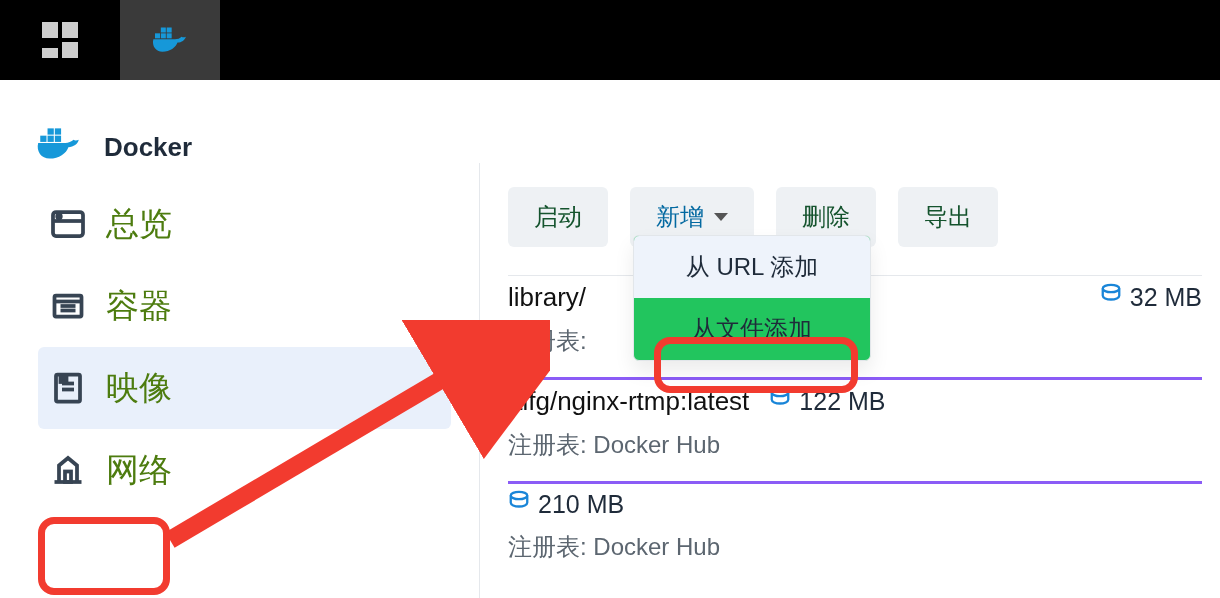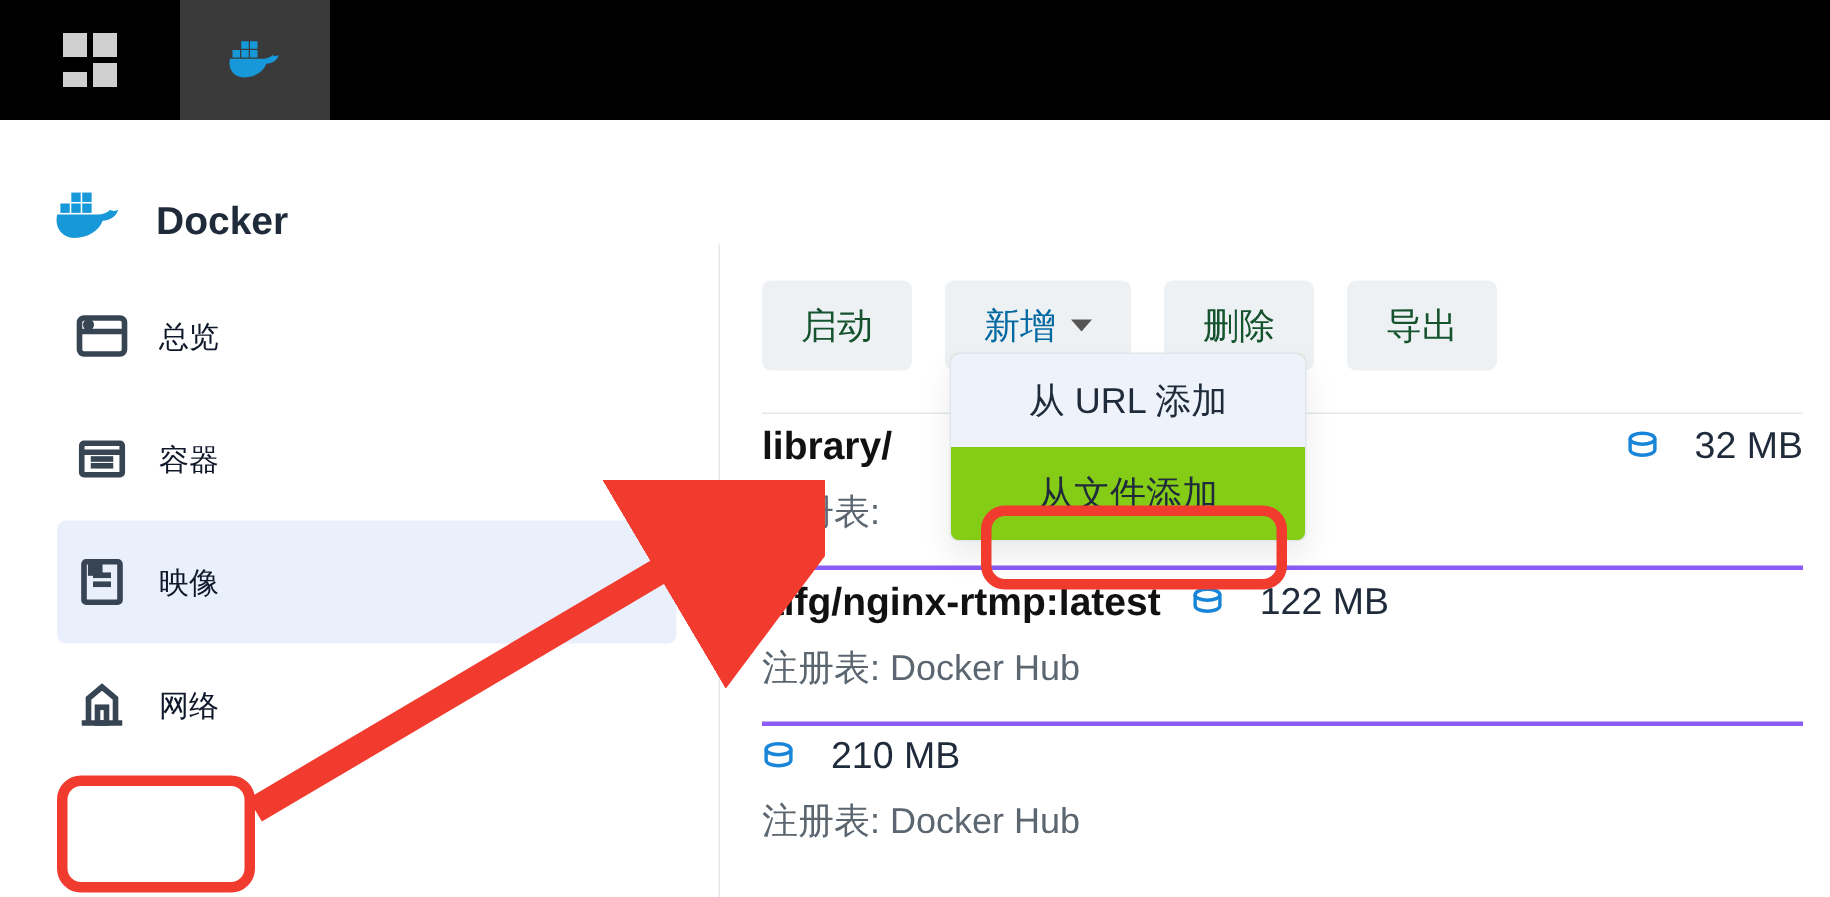--- a/index.html
+++ b/index.html
@@ -75,22 +75,22 @@
     width: 470px;
     padding: 20px 28px 0 28px;
     border-right: 1px solid #e5e8ec;
   }
   .sidebar-item {
     display: flex;
     align-items: center;
     gap: 20px;
     height: 82px;
     padding: 0 12px;
-    font-size: 20px;
-    color: #0f172a;
+    font-size: 33px;
+    color: #4d7c0f;
     cursor: pointer;
     border-radius: 6px;
   }
   .sidebar-item.active { background: #e9f0fb; }
   .si-icon { width: 36px; height: 36px; display:flex; align-items:center; justify-content:center; color:#374453; }
   .si-icon svg { width: 100%; height: 100%; }
 
   .main {
     flex: 1;
     padding: 24px 18px 0 28px;
@@ -121,21 +121,21 @@
     border-right: 7px solid transparent;
     border-top: 8px solid #555;
   }
 
   
   .dropdown {
     position: absolute;
     left: 153px;
     top: 72px;
     width: 238px;
-    background: #84cc16;
+    background: #22c55e;
     border: 1px solid #e2e6ea;
     border-radius: 6px;
     box-shadow: 0 10px 20px rgba(0,0,0,0.08);
     z-index: 10;
     overflow: hidden;
   }
   .dropdown-item {
     height: 62px;
     display: flex;
     align-items: center;
@@ -151,22 +151,22 @@
     padding: 6px 0 20px 0;
     border-top: 3px solid #8b5cf6;
   }
   .image-row:first-child { border-top: 1px solid #e5e8ec; }
   .image-name-line {
     display: flex;
     align-items: center;
     gap: 20px;
     font-size: 26px;
   }
-  .image-name { font-weight: 700; color:#111; }
-  .image-size { font-size: 25px; color:#1f2b3a; display:flex; align-items:center; gap:24px; }
+  .image-name { font-weight: 400; color:#111; }
+  .image-size { font-size: 25px; color:#1f2b3a; display:flex; gap:8px; }
   .disk-icon { width:22px; height:22px; }
   .image-sub {
     margin-top: 12px;
     font-size: 24px;
     color: #5c6670;
   }
 
   
   .annot-box {
     position: absolute;

